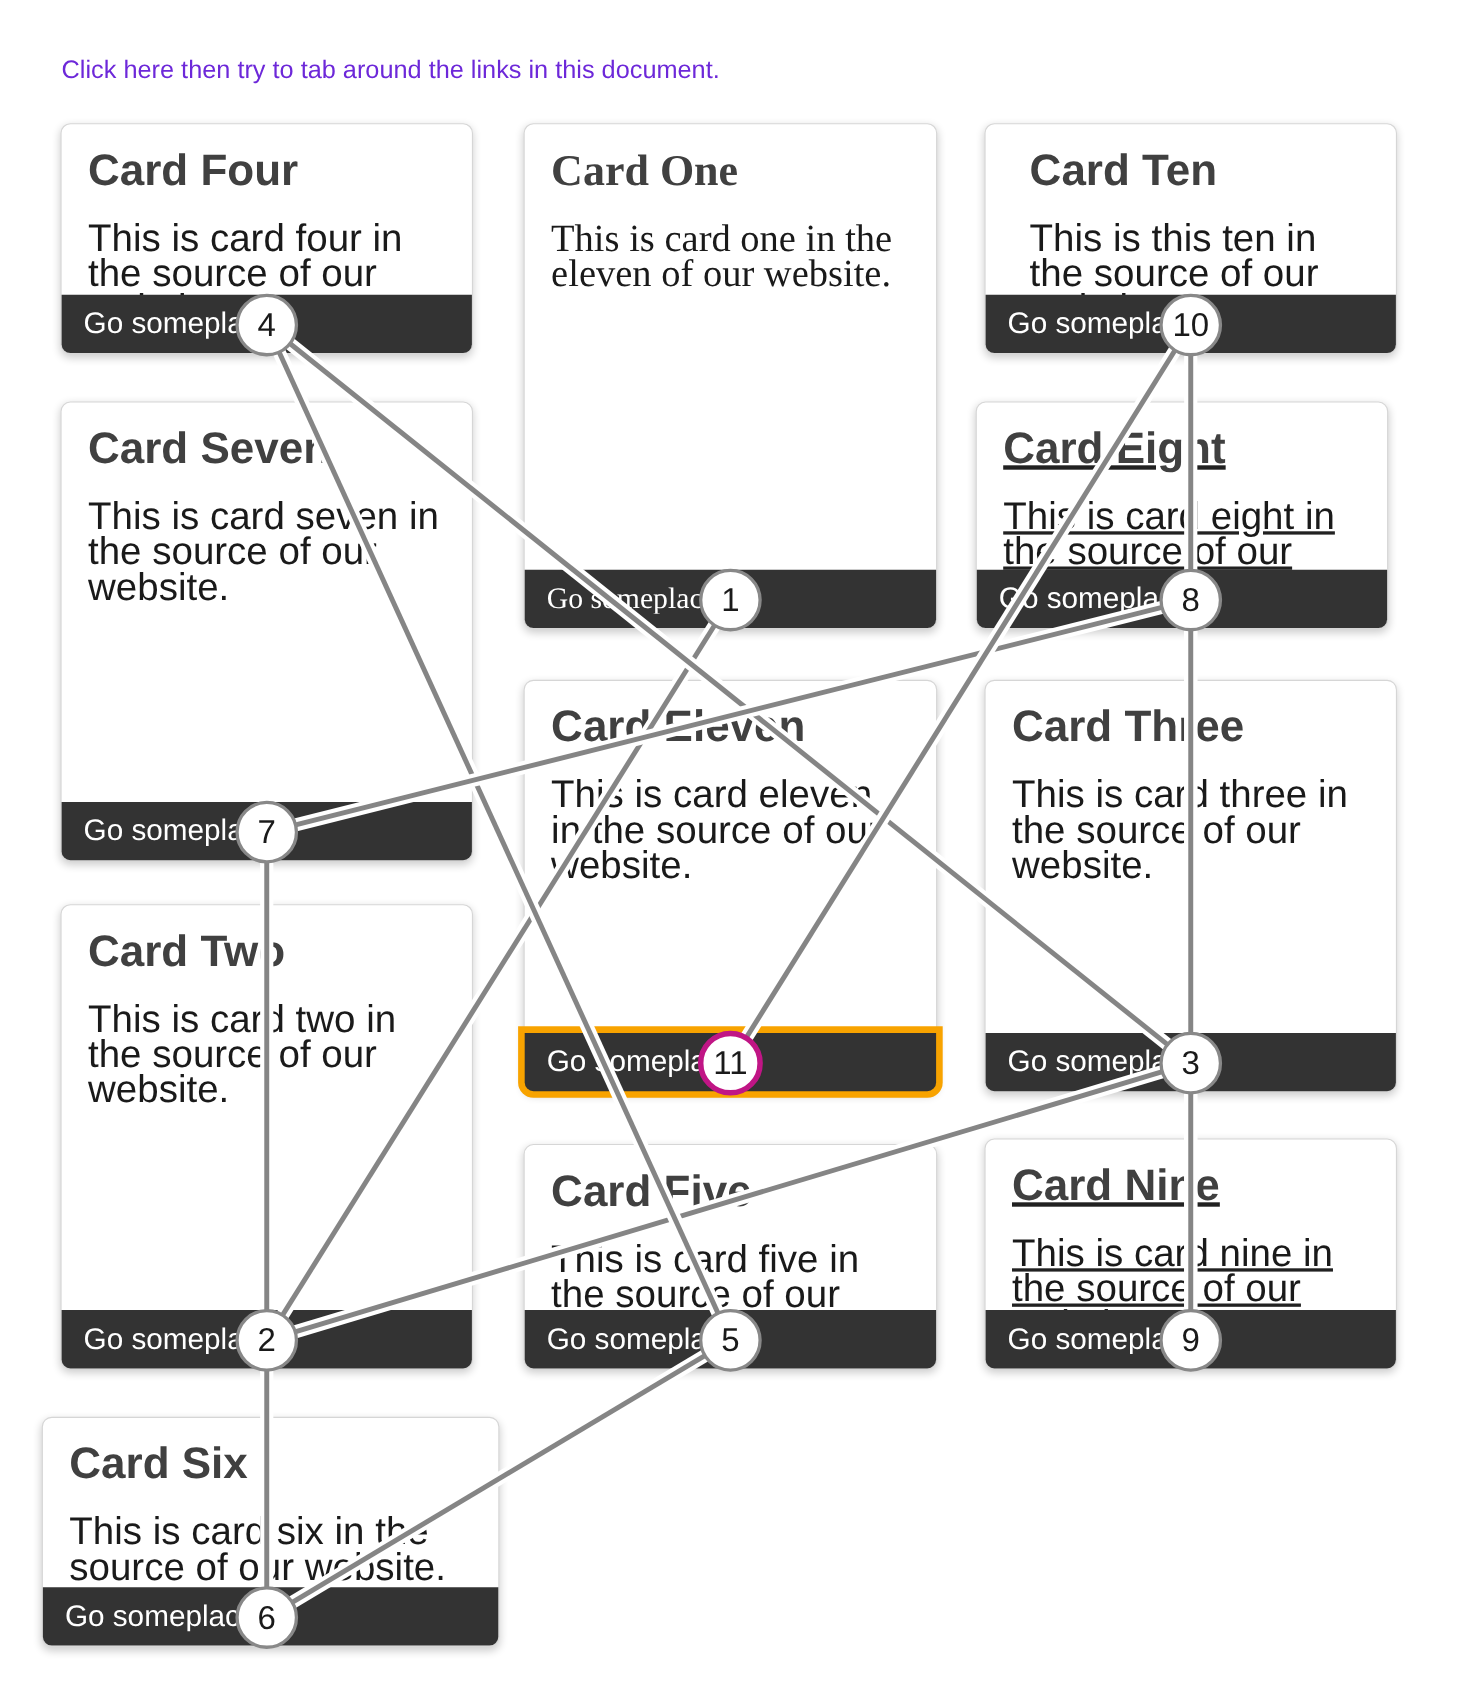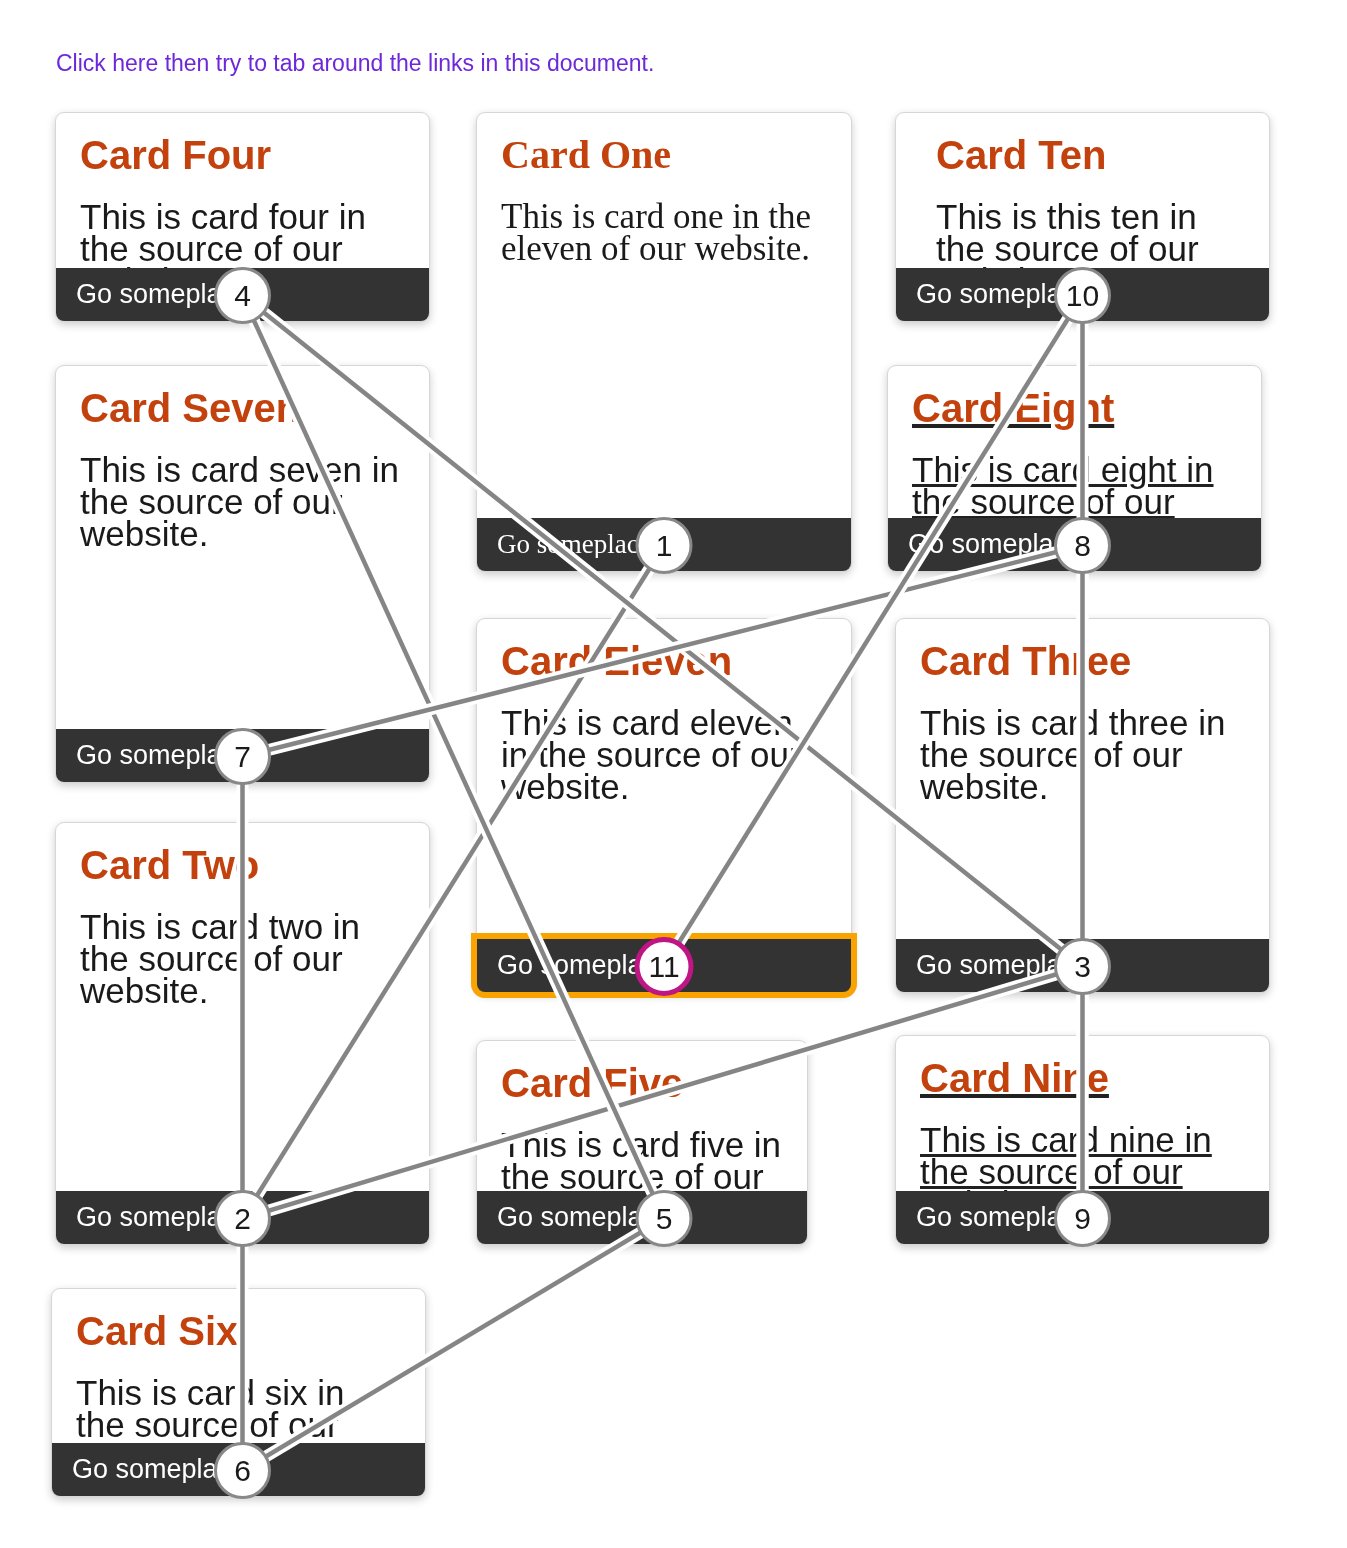--- a/index.html
+++ b/index.html
@@ -13,21 +13,21 @@
     font-size:23px;line-height:30px;color:#6d28d9;
   }
   .card{
     position:absolute;background:#ffffff;
     border:1px solid #d6d6d6;border-radius:9px;
     box-shadow:0 3px 8px rgba(0,0,0,0.20);
     box-sizing:border-box;
   }
   .card-body{padding:20px 24px 0 24px;}
   .card-title{
-    margin:0 0 24px 0;font-size:40px;line-height:44px;font-weight:700;color:#c2410c;
+    margin:0 0 24px 0;font-size:40px;line-height:44px;font-weight:700;color:#404040;
   }
   .card-text{
     margin:0;font-size:35px;line-height:32px;color:#1a1a1a;
   }
   .card-button{
     position:absolute;left:0;right:0;bottom:0;height:53px;
     background:var(--btn-bg,#333333);
     border-radius:0 0 8px 8px;
     display:flex;align-items:center;
     padding-left:20px;box-sizing:border-box;
@@ -70,21 +70,21 @@
   <div class="card" style="left: 55px; top: 822px; width: 375px; height: 423px;">
     <div class="card-body">
       <h3 class="card-title">Card Two</h3>
       <p class="card-text">This is card two in the source of our website.</p>
     </div>
     <a class="card-button" href="#">
       <span class="btn-label">Go someplace</span>
     </a>
   </div>
 
-  <div class="card" style="left: 51px; top: 1288px; width: 375px; height: 209px;">
+  <div class="card" style="left: 38px; top: 1288px; width: 416px; height: 209px;">
     <div class="card-body">
       <h3 class="card-title">Card Six</h3>
       <p class="card-text">This is card six in the source of our website.</p>
     </div>
     <a class="card-button" href="#">
       <span class="btn-label">Go someplace</span>
     </a>
   </div>
 
   <div class="card" style="left: 476px; top: 112px; width: 376px; height: 460px; font-family: Liberation Serif, serif;">
@@ -100,21 +100,21 @@
   <div class="card" style="left: 476px; top: 618px; width: 376px; height: 375px;">
     <div class="card-body">
       <h3 class="card-title">Card Eleven</h3>
       <p class="card-text">This is card eleven in the source of our website.</p>
     </div>
     <a class="card-button" href="#" style="box-shadow: rgb(248, 163, 0) 0px 0px 0px 6px;">
       <span class="btn-label">Go someplace</span>
     </a>
   </div>
 
-  <div class="card" style="left: 476px; top: 1040px; width: 332px; height: 205px;">
+  <div class="card" style="left: 476px; top: 1040px; width: 376px; height: 205px;">
     <div class="card-body">
       <h3 class="card-title">Card Five</h3>
       <p class="card-text">This is card five in the source of our website.</p>
     </div>
     <a class="card-button" href="#">
       <span class="btn-label">Go someplace</span>
     </a>
   </div>
 
   <div class="card" style="left: 895px; top: 112px; width: 375px; height: 210px; padding-left: 16px;">

